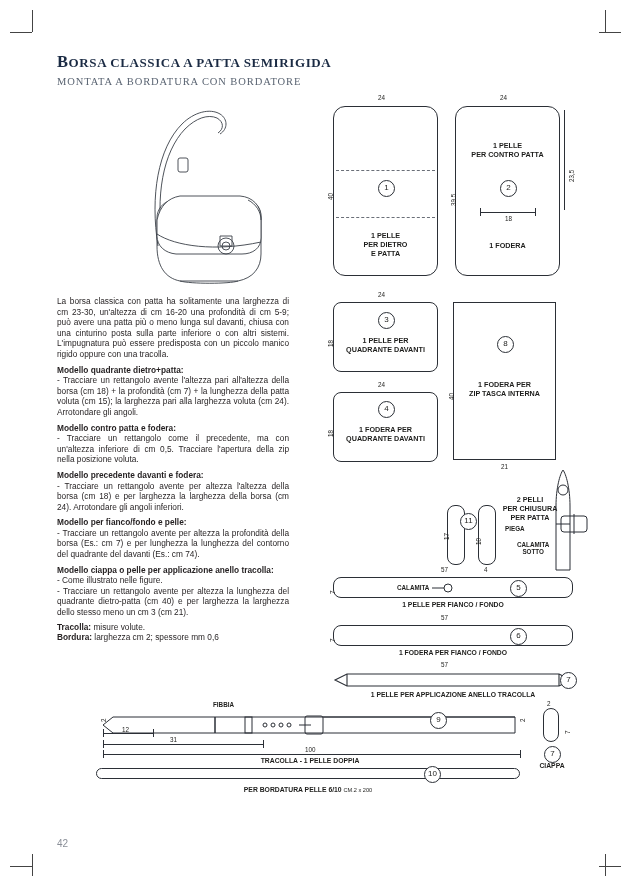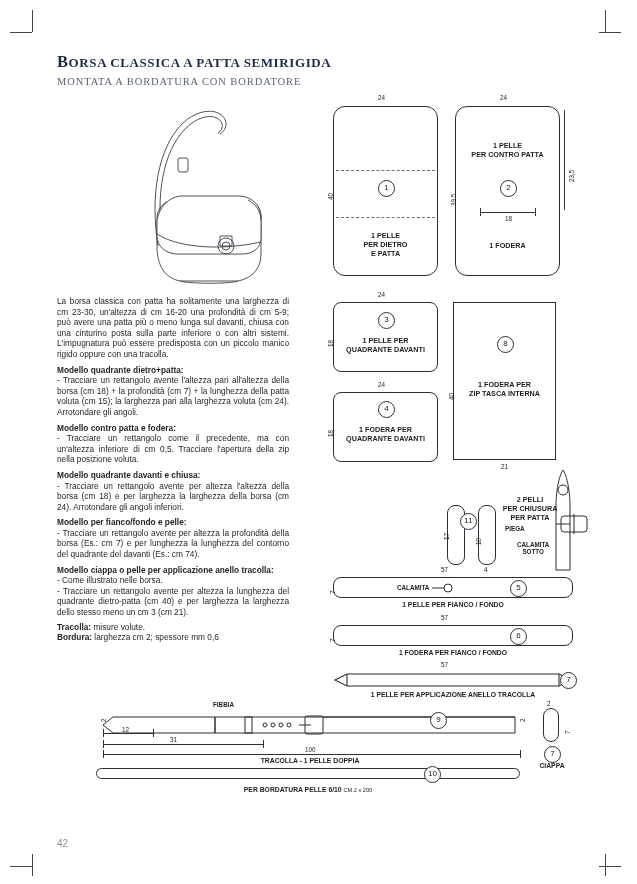--- a/index.html
+++ b/index.html
@@ -120,26 +120,26 @@
       <path d="M60 185 C70 188 110 188 118 185"></path>
     </svg>
   </div>
 
   <div class="bodytext">
     <p>La borsa classica con patta ha solitamente una larghezza di cm 23-30, un'altezza di cm 16-20 una profondità di cm 5-9; può avere una patta più o meno lunga sul davanti, chiusa con una cinturino posta sulla parte inferiore o con altri sistemi. L'impugnatura può essere predisposta con un piccolo manico rigido oppure con una tracolla.</p>
     <span class="h">Modello quadrante dietro+patta:</span>
     <span class="it">- Tracciare un rettangolo avente l'altezza pari all'altezza della borsa (cm 18) + la profondità (cm 7) + la lunghezza della patta voluta (cm 15); la larghezza pari alla larghezza voluta (cm 24). Arrotondare gli angoli.</span>
     <span class="h">Modello contro patta e fodera:</span>
     <span class="it">- Tracciare un rettangolo come il precedente, ma con un'altezza inferiore di cm 0,5. Tracciare l'apertura della zip nella posizione voluta.</span>
-    <span class="h">Modello quadrante davanti e chiusa:</span>
+    <span class="h">Modello precedente davanti e fodera:</span>
     <span class="it">- Tracciare un rettangolo avente per altezza l'altezza della borsa (cm 18) e per larghezza la larghezza della borsa (cm 24). Arrotondare gli angoli inferiori.</span>
     <span class="h">Modello per fianco/fondo e pelle:</span>
     <span class="it">- Tracciare un rettangolo avente per altezza la profondità della borsa (Es.: cm 7) e per lunghezza la lunghezza  del contorno del quadrante del davanti (Es.: cm 74).</span>
     <span class="h">Modello ciappa o pelle per applicazione anello tracolla:</span>
-    <span class="it">- Come illustrato nelle borsa.</span>
+    <span class="it">- Come illustrato nelle figure.</span>
     <span class="it">- Tracciare un rettangolo avente per altezza la lunghezza del quadrante dietro-patta (cm 40) e per larghezza la larghezza dello stesso meno un cm 3 (cm 21).</span>
     <span class="it" style="margin-top:4px;"><b>Tracolla:</b><span> misure volute.</span></span>
     <span class="it"><b>Bordura:</b><span> larghezza cm 2; spessore mm 0,6</span></span>
   </div>
 
   <div class="pageno">42</div>
 
   <div class="dim" style="left:378px;top:94px;">24</div>
   <div class="piece r12" style="left:333px;top:106px;width:105px;height:170px;"></div>
   <div class="dash" style="left:336px;top:170px;width:99px;"></div>

